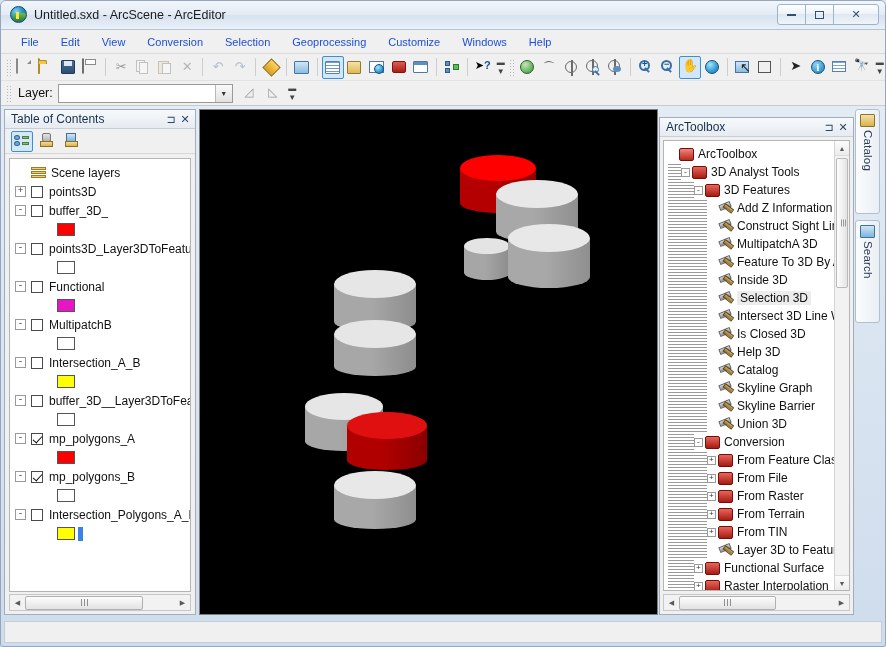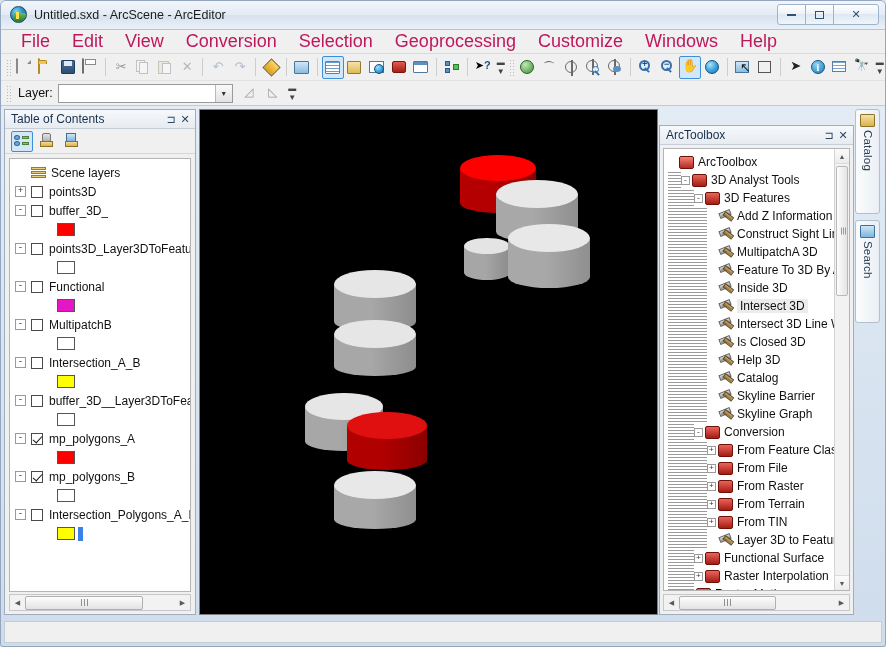--- a/index.html
+++ b/index.html
@@ -44,21 +44,21 @@
   .wb-glyph { color:#31506e; font-size:11px; line-height:1; }
   .mini { width:9px; height:2px; background:#31506e; }
   .sq { width:9px; height:8px; border:1.5px solid #31506e; }
   .sq i { display:block; width:3px; height:2px; margin:1px auto 0; border:0; }
 
   
   .menubar {
     height:24px; background:#f0f0f0; border-bottom:1px solid #dadada;
     display:flex; align-items:center; padding-left:10px; gap:2px;
   }
-  .menu-item { padding:3px 10px; font-size:18px; color:#be185d; cursor:default; white-space:nowrap; }
+  .menu-item { padding:3px 10px; font-size:11px; color:#1d4ed8; cursor:default; white-space:nowrap; }
 
   
   .toolbar {
     height:27px; background:#f0f0f0; display:flex; align-items:center;
     border-bottom:1px solid #e2e2e2; padding-left:2px;
   }
   .grip { width:7px; height:19px; margin:0 2px;
     background-image: radial-gradient(#b9b9b9 40%, transparent 42%);
     background-size:3px 3px; background-position:1px 1px; }
   .tbtn { width:24px; height:23px; display:flex; align-items:center; justify-content:center;
@@ -151,21 +151,21 @@
   
   .scene { position:absolute; left:198px; top:0; right:227px; bottom:3px;
      background:#000; border:1px solid #7d7d7d; overflow:hidden; }
   .cyl { position:absolute; }
   .cyl .body { position:absolute; left:0; bottom:0; width:100%;
      border-radius:0 0 50% 50%/0 0 22% 22%; }
   .cyl .top { position:absolute; left:0; top:0; width:100%;
      border-radius:50%; }
 
   
-  .atb { position:absolute; right:31px; top:16px; width:195px; bottom:3px;
+  .atb { position:absolute; right:31px; top:8px; width:195px; bottom:3px;
      background:#f0f0f0; border:1px solid #9fadbd; display:flex; flex-direction:column; }
   .atb-body { flex:1; background:#fff; border:1px solid #b4b4b4; margin:3px;
      position:relative; overflow:hidden; }
   .atb-tree { padding:4px 0 0 4px; }
   .arow { display:flex; align-items:center; height:18px; white-space:nowrap; }
   .abox { width:9px;height:9px;border:1px solid #9a9a9a;background:#fff;
      display:flex;align-items:center;justify-content:center;font-size:8px;line-height:1;
      color:#333;flex:0 0 auto;font-family:"Liberation Mono",monospace;}
   .abox.hidden { border:0;background:transparent; }
   .dots { width:13px; height:18px; flex:0 0 auto;
@@ -684,21 +684,21 @@
               <span class="abox hidden"></span>
               <span class="tool-ic"></span>
               <span class="alabel">Inside 3D</span>
             </div>
             <div class="arow">
               <span class="dots"></span>
               <span class="dots"></span>
               <span class="dots"></span>
               <span class="abox hidden"></span>
               <span class="tool-ic"></span>
-              <span class="alabel sel">Intersect 3D</span>
+              <span class="alabel sel">Selection 3D</span>
             </div>
             <div class="arow">
               <span class="dots"></span>
               <span class="dots"></span>
               <span class="dots"></span>
               <span class="abox hidden"></span>
               <span class="tool-ic"></span>
               <span class="alabel">Intersect 3D Line With ...</span>
             </div>
             <div class="arow">
@@ -724,29 +724,37 @@
               <span class="abox hidden"></span>
               <span class="tool-ic"></span>
               <span class="alabel">Catalog</span>
             </div>
             <div class="arow">
               <span class="dots"></span>
               <span class="dots"></span>
               <span class="dots"></span>
               <span class="abox hidden"></span>
               <span class="tool-ic"></span>
+              <span class="alabel">Skyline Graph</span>
+            </div>
+            <div class="arow">
+              <span class="dots"></span>
+              <span class="dots"></span>
+              <span class="dots"></span>
+              <span class="abox hidden"></span>
+              <span class="tool-ic"></span>
               <span class="alabel">Skyline Barrier</span>
             </div>
             <div class="arow">
               <span class="dots"></span>
               <span class="dots"></span>
               <span class="dots"></span>
               <span class="abox hidden"></span>
               <span class="tool-ic"></span>
-              <span class="alabel">Skyline Graph</span>
+              <span class="alabel">Union 3D</span>
             </div>
             <div class="arow">
               <span class="dots"></span>
               <span class="dots"></span>
               <span class="abox">-</span>
               <span class="tbx-ic"></span>
               <span class="alabel">Conversion</span>
             </div>
             <div class="arow">
               <span class="dots"></span>

